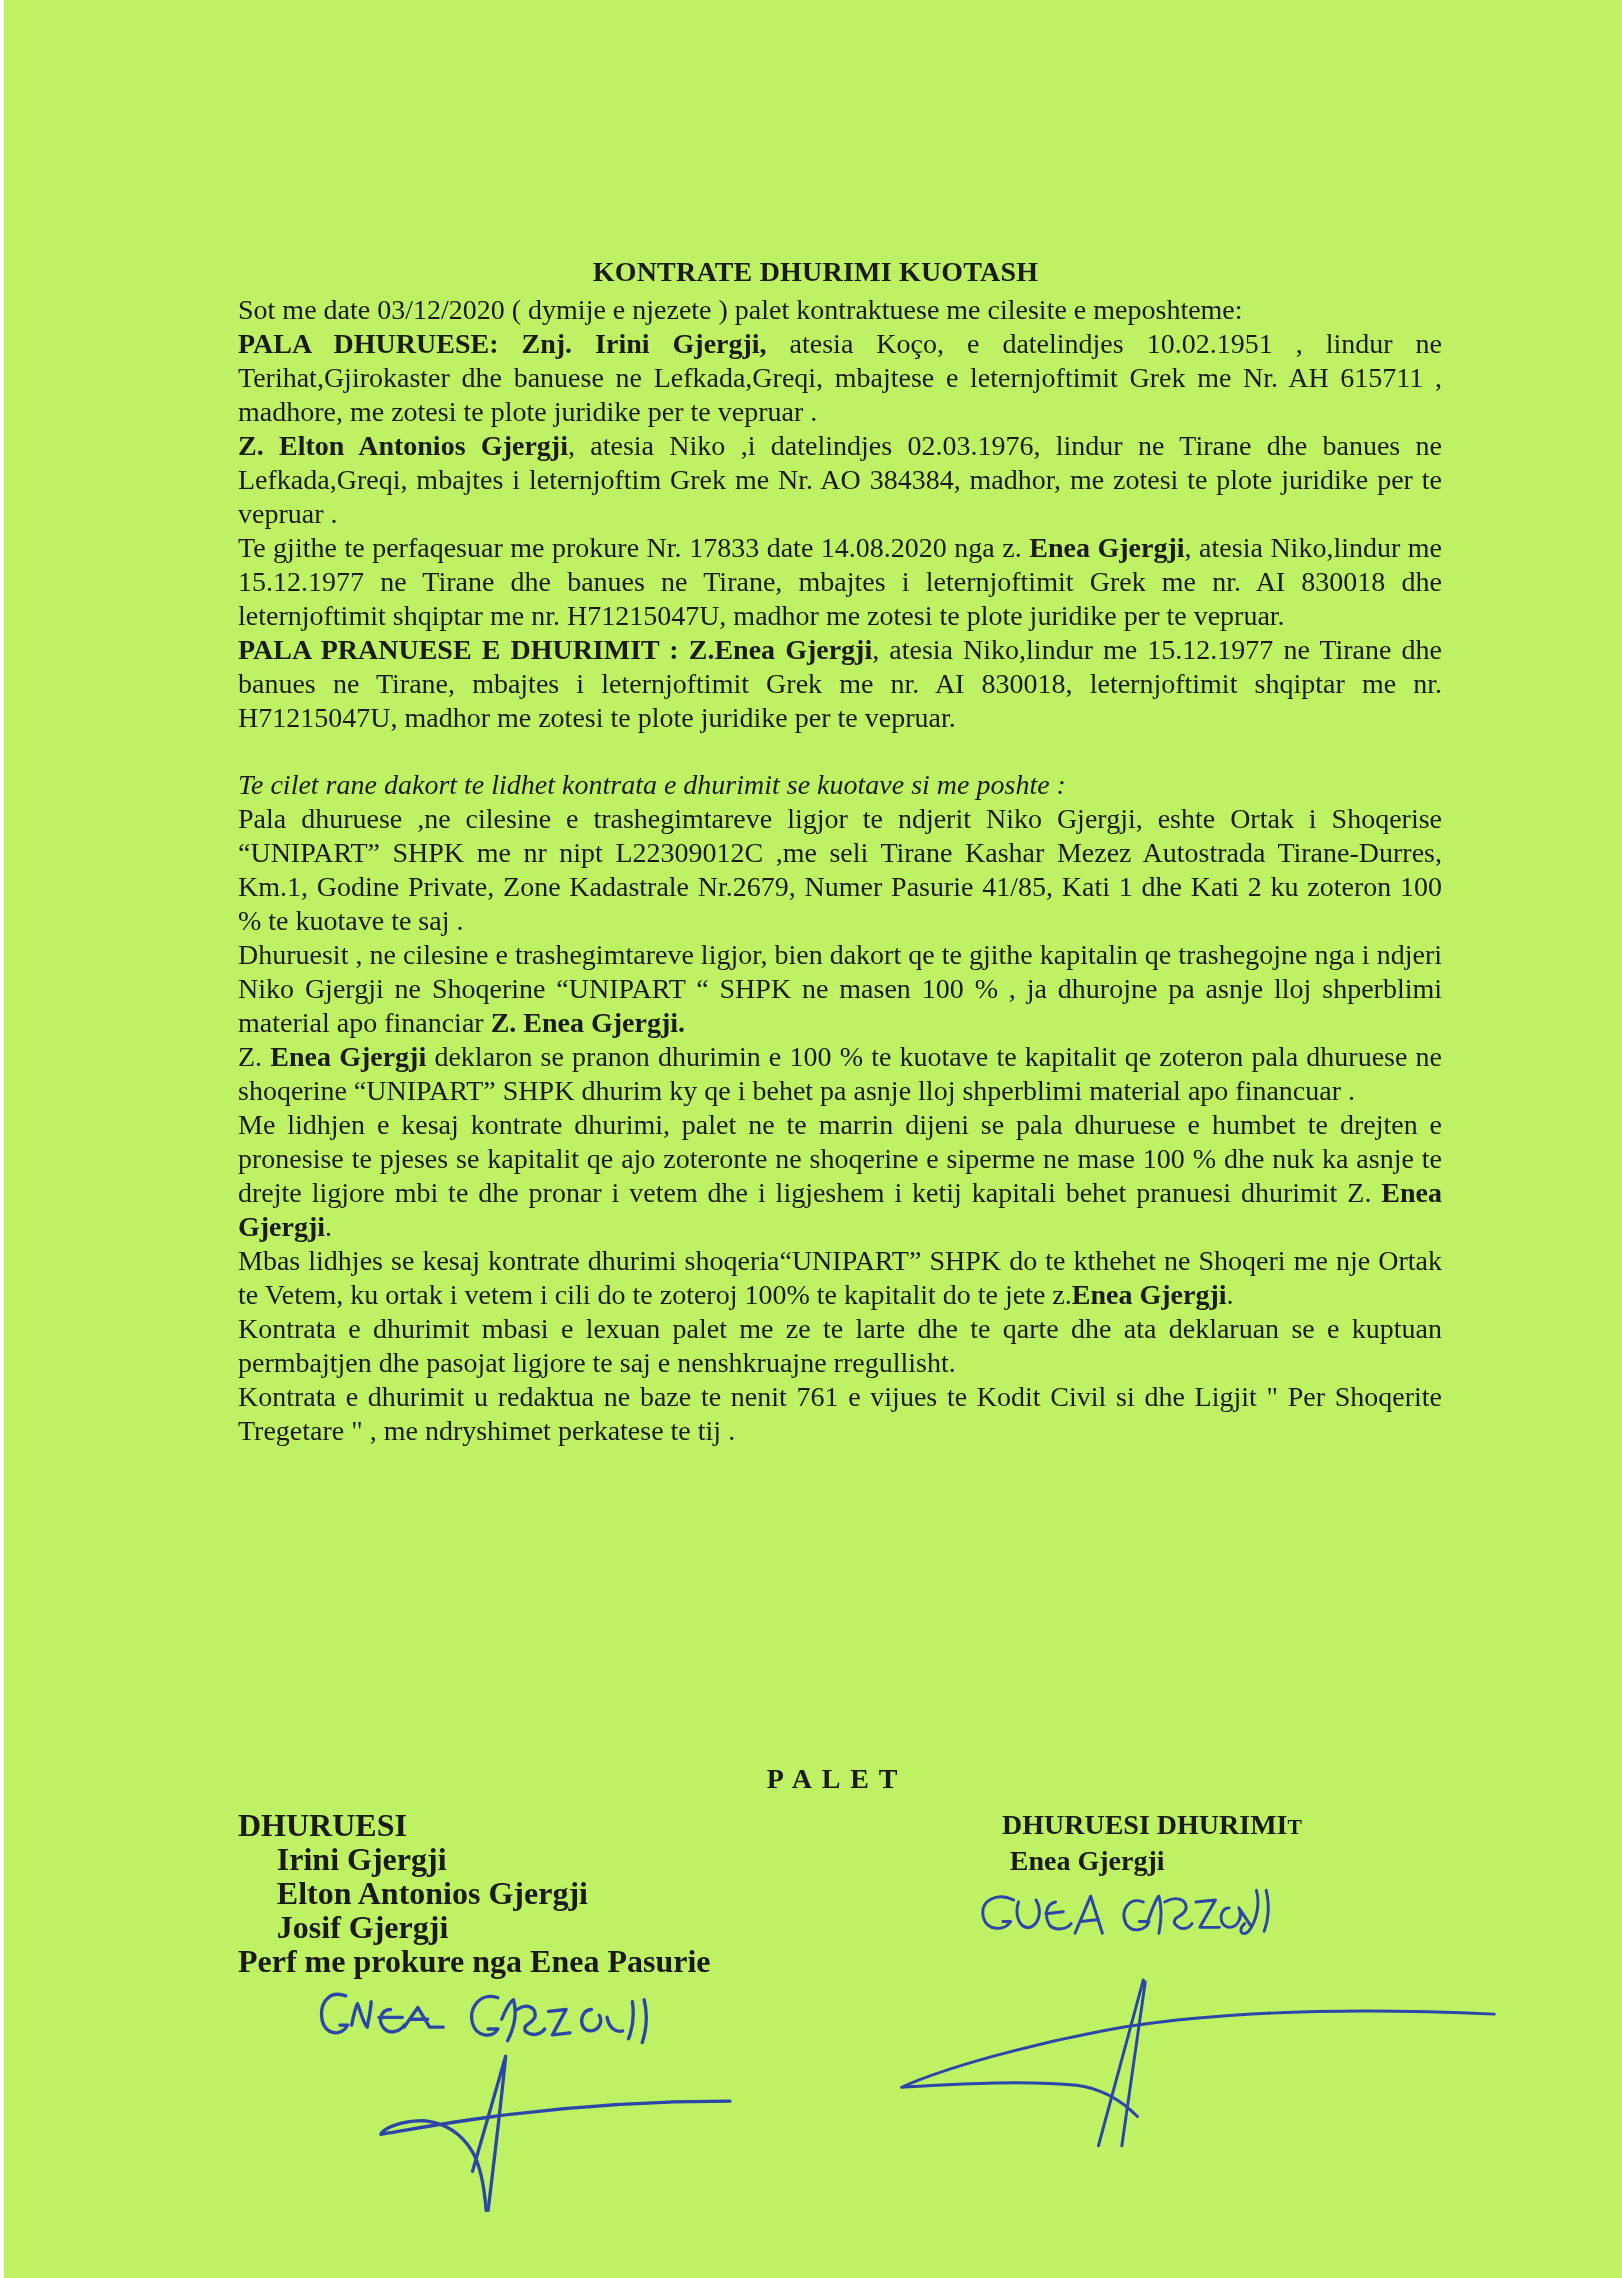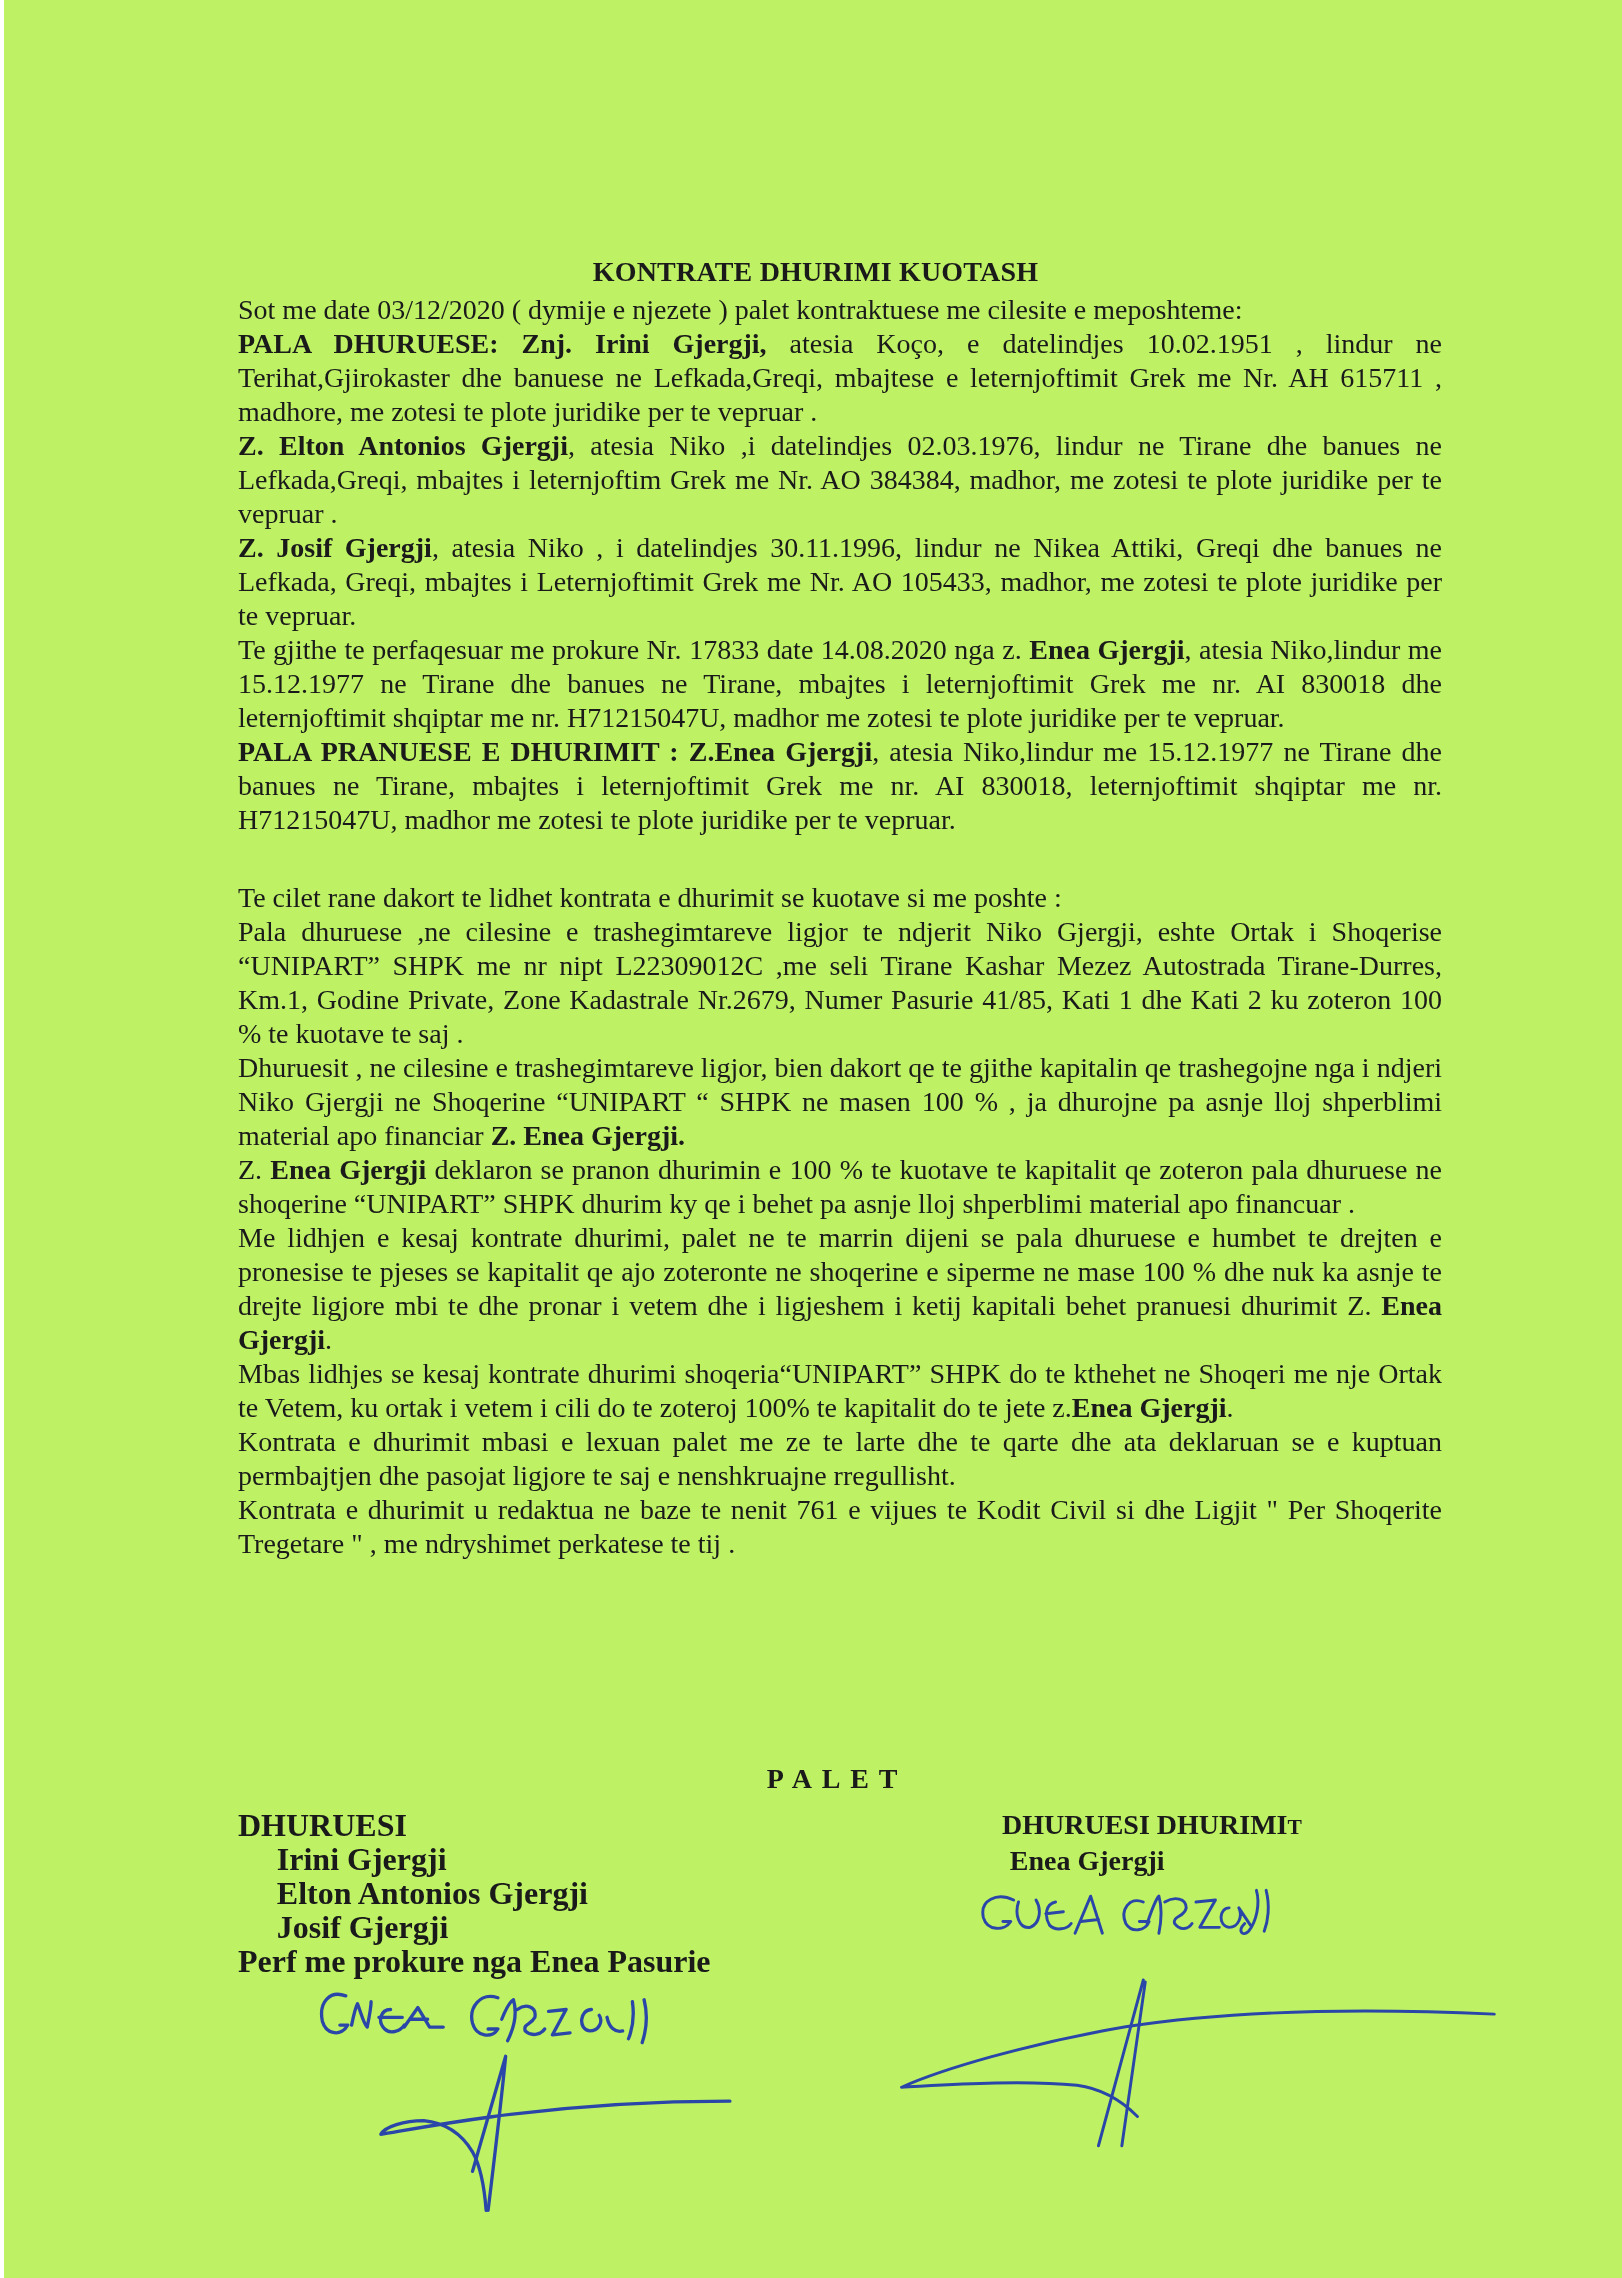--- a/index.html
+++ b/index.html
@@ -4,21 +4,21 @@
 <style>
   html, body { margin: 0; padding: 0; background: #ffffff; }
   body { width: 1623px; height: 2278px; position: relative; overflow: hidden;
          font-family: "Liberation Serif", "DejaVu Serif", serif; color: #1a1a1a; }
   .page { position: absolute; left: 4px; top: 0; width: 1623px; height: 2278px; background: #bef264; }
   .title { position: absolute; top: 256px; left: 0; width: 1623px; text-align: center;
            font-weight: bold; font-size: 28px; letter-spacing: 0.2px; }
   .body { position: absolute; left: 234px; top: 293px; width: 1204px;
           font-size: 28px; line-height: 34px; text-align: justify; }
   .body p { margin: 0; }
-  .body p.gap { margin-top: 44px; }
+  .body p.gap { margin-top: 33px; font-style: italic; }
   .body b { font-weight: bold; }
   .palet { position: absolute; top: 1763px; left: 0; width: 1623px; text-align: center;
            font-weight: bold; font-size: 28px; letter-spacing: 9.8px; padding-left: 21.5px; }
   .sig-left { position: absolute; left: 234px; top: 1808px; font-weight: bold; font-size: 32px; line-height: 34px; }
   .sig-left div.indent { padding-left: 7.8px; margin-left: 31px; }
   .sig-right { position: absolute; left: 998px; top: 1808px; font-weight: bold; font-size: 28px; line-height: 34px; }
   .sig-right .small-t { font-size: 21.5px; }
   .sig-right div.indent { padding-left: 7.8px; }
   svg.ink { position: absolute; overflow: visible; }
   svg.ink path { fill: none; stroke: #2a46a8; stroke-linecap: round; stroke-linejoin: round; }
@@ -27,21 +27,20 @@
 <body>
 
 <div class="page">
 
   <div class="title">KONTRATE  DHURIMI  KUOTASH</div>
 
   <div class="body" id="body">
       <p><span>Sot me date 03/12/2020 ( dymije e njezete ) palet kontraktuese me cilesite e meposhteme:</span></p>
       <p><b>PALA DHURUESE: Znj. Irini Gjergji,</b><span> atesia Koço, e datelindjes 10.02.1951 , lindur ne  Terihat,Gjirokaster dhe banuese ne Lefkada,Greqi, mbajtese e leternjoftimit Grek me Nr. AH 615711 , madhore,  me  zotesi  te plote  juridike per te vepruar .</span></p>
       <p><b>Z. Elton Antonios Gjergji</b><span>, atesia Niko ,i datelindjes 02.03.1976, lindur ne Tirane dhe banues ne Lefkada,Greqi, mbajtes i leternjoftim Grek  me Nr. AO 384384, madhor,  me zotesi  te plote  juridike per te vepruar .</span></p>
-      <p><b>Z.  Josif Gjergji</b><span>, atesia Niko , i datelindjes 30.11.1996, lindur ne  Nikea Attiki, Greqi dhe banues ne Lefkada, Greqi, mbajtes i  Leternjoftimit Grek me Nr. AO 105433, madhor,  me  zotesi  te plote  juridike per te vepruar.</span></p>
       <p><span>Te gjithe te perfaqesuar me prokure Nr. 17833 date 14.08.2020 nga z. </span><b>Enea Gjergji</b><span>, atesia Niko,lindur me 15.12.1977 ne Tirane dhe banues ne Tirane, mbajtes i leternjoftimit Grek me nr. AI 830018 dhe leternjoftimit shqiptar me nr. H71215047U, madhor me zotesi te plote juridike per te vepruar.</span></p>
       <p><b>PALA PRANUESE   E DHURIMIT  :  Z.Enea  Gjergji</b><span>, atesia Niko,lindur me 15.12.1977 ne Tirane dhe banues ne Tirane, mbajtes i leternjoftimit Grek me nr. AI 830018, leternjoftimit shqiptar me nr. H71215047U, madhor me zotesi te plote juridike per te vepruar.</span></p>
       <p class="gap"><span>Te cilet rane dakort te lidhet kontrata  e dhurimit  se kuotave   si me poshte  :</span></p>
       <p><span>Pala dhuruese ,ne cilesine e trashegimtareve ligjor te ndjerit Niko Gjergji, eshte Ortak  i Shoqerise  “UNIPART”  SHPK me nr nipt  L22309012C ,me seli Tirane Kashar Mezez Autostrada  Tirane-Durres,  Km.1,  Godine  Private,  Zone  Kadastrale  Nr.2679,  Numer Pasurie 41/85, Kati 1 dhe Kati 2  ku  zoteron 100 % te kuotave te saj .</span></p>
       <p><span>Dhuruesit , ne cilesine e trashegimtareve ligjor, bien dakort qe te gjithe kapitalin qe trashegojne nga i  ndjeri  Niko Gjergji ne Shoqerine “UNIPART “ SHPK ne  masen 100 %  , ja dhurojne pa asnje lloj shperblimi material apo financiar </span><b>Z. Enea Gjergji.</b></p>
       <p><span>Z. </span><b>Enea Gjergji</b><span> deklaron  se pranon  dhurimin e   100 % te kuotave   te  kapitalit   qe zoteron pala dhuruese ne shoqerine “UNIPART” SHPK  dhurim ky  qe i behet pa asnje lloj shperblimi material apo financuar .</span></p>
       <p><span>Me lidhjen e kesaj kontrate  dhurimi, palet  ne te  marrin dijeni se pala dhuruese e humbet te drejten e pronesise  te pjeses se kapitalit qe ajo zoteronte ne shoqerine e siperme ne mase 100 % dhe nuk ka asnje te drejte  ligjore mbi  te  dhe  pronar  i vetem dhe i ligjeshem  i  ketij kapitali   behet  pranuesi dhurimit   Z. </span><b>Enea Gjergji</b><span>.</span></p>
       <p><span>Mbas lidhjes se kesaj kontrate dhurimi shoqeria“UNIPART” SHPK  do te kthehet ne Shoqeri me nje Ortak te Vetem, ku ortak i vetem i cili do te zoteroj 100% te kapitalit do te jete z.</span><b>Enea Gjergji</b><span>.</span></p>
       <p><span>Kontrata e dhurimit   mbasi e lexuan palet me ze te larte dhe te qarte dhe ata deklaruan se e kuptuan permbajtjen dhe pasojat ligjore te saj e nenshkruajne rregullisht.</span></p>
       <p><span>Kontrata e  dhurimit  u redaktua ne baze te nenit 761 e vijues te Kodit Civil  si  dhe Ligjit "  Per Shoqerite Tregetare " , me ndryshimet perkatese te tij .</span></p>

